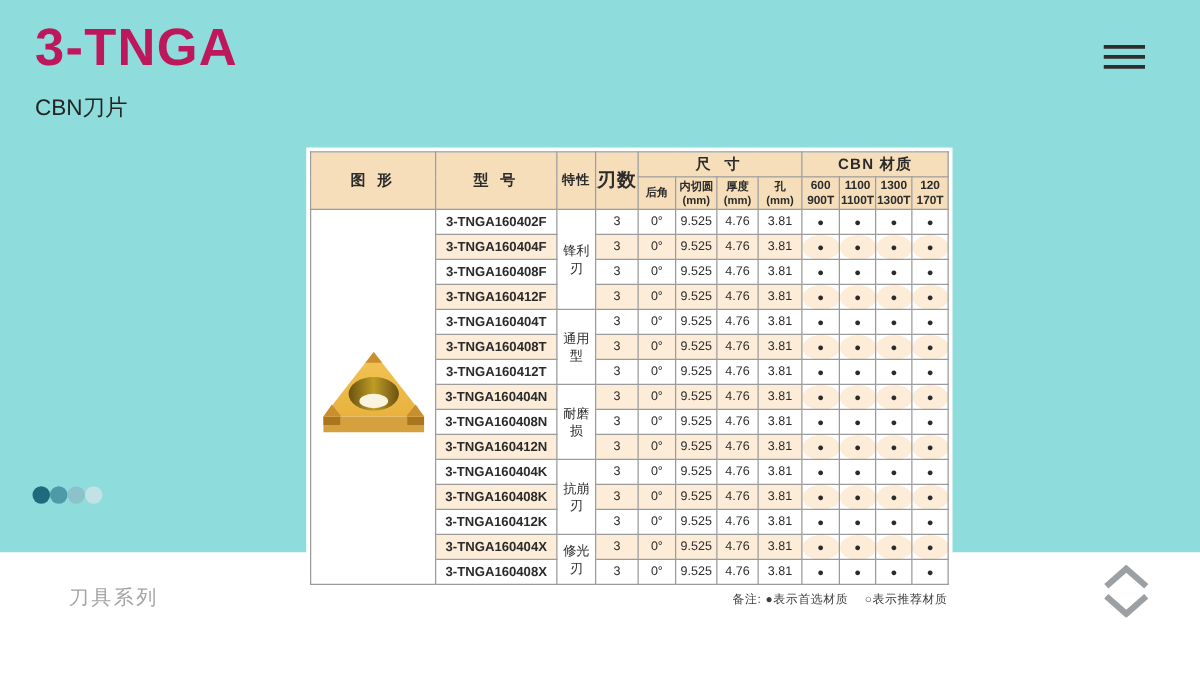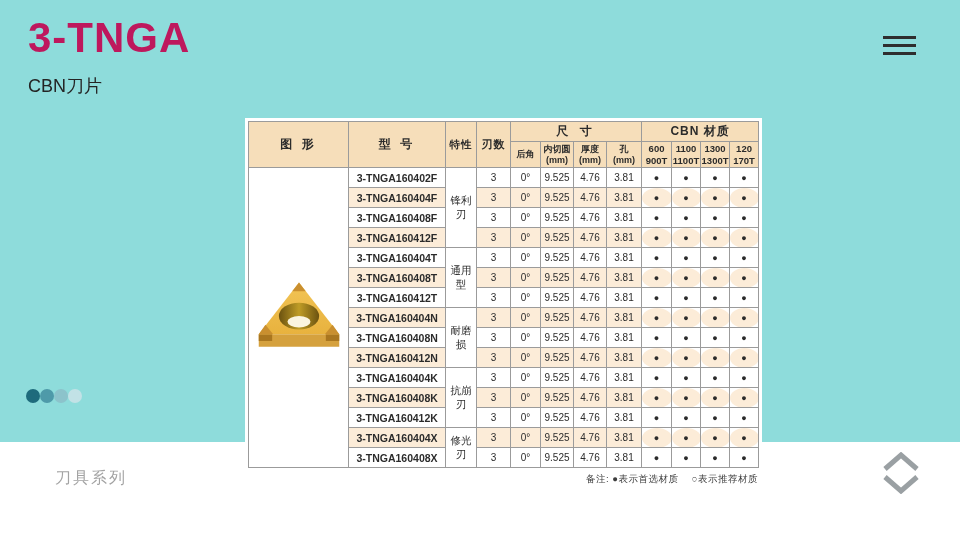--- a/index.html
+++ b/index.html
@@ -81,21 +81,21 @@
       <col style="width:30px">
         <col style="width:29px">
         <col style="width:29px">
         <col style="width:29px">
     </colgroup>
     <thead>
       <tr class="h1">
         <th rowspan="2" class="main">图 形</th>
         <th rowspan="2" class="main">型 号</th>
         <th rowspan="2" class="sub" style="font-size:10.5px;letter-spacing:1px;">特性</th>
-        <th rowspan="2" class="sub" style="font-size:11px;letter-spacing:1px;">刃数</th>
+        <th rowspan="2" class="sub" style="font-size:15px;letter-spacing:1px;">刃数</th>
         <th colspan="4" class="group">尺 寸</th>
         <th colspan="4" class="group" style="letter-spacing:1px;">CBN 材质</th>
       </tr>
       <tr class="h2">
         <th class="sub">后角</th>
         <th class="sub">内切圆
 (mm)</th>
         <th class="sub">厚度
 (mm)</th>
         <th class="sub">孔

